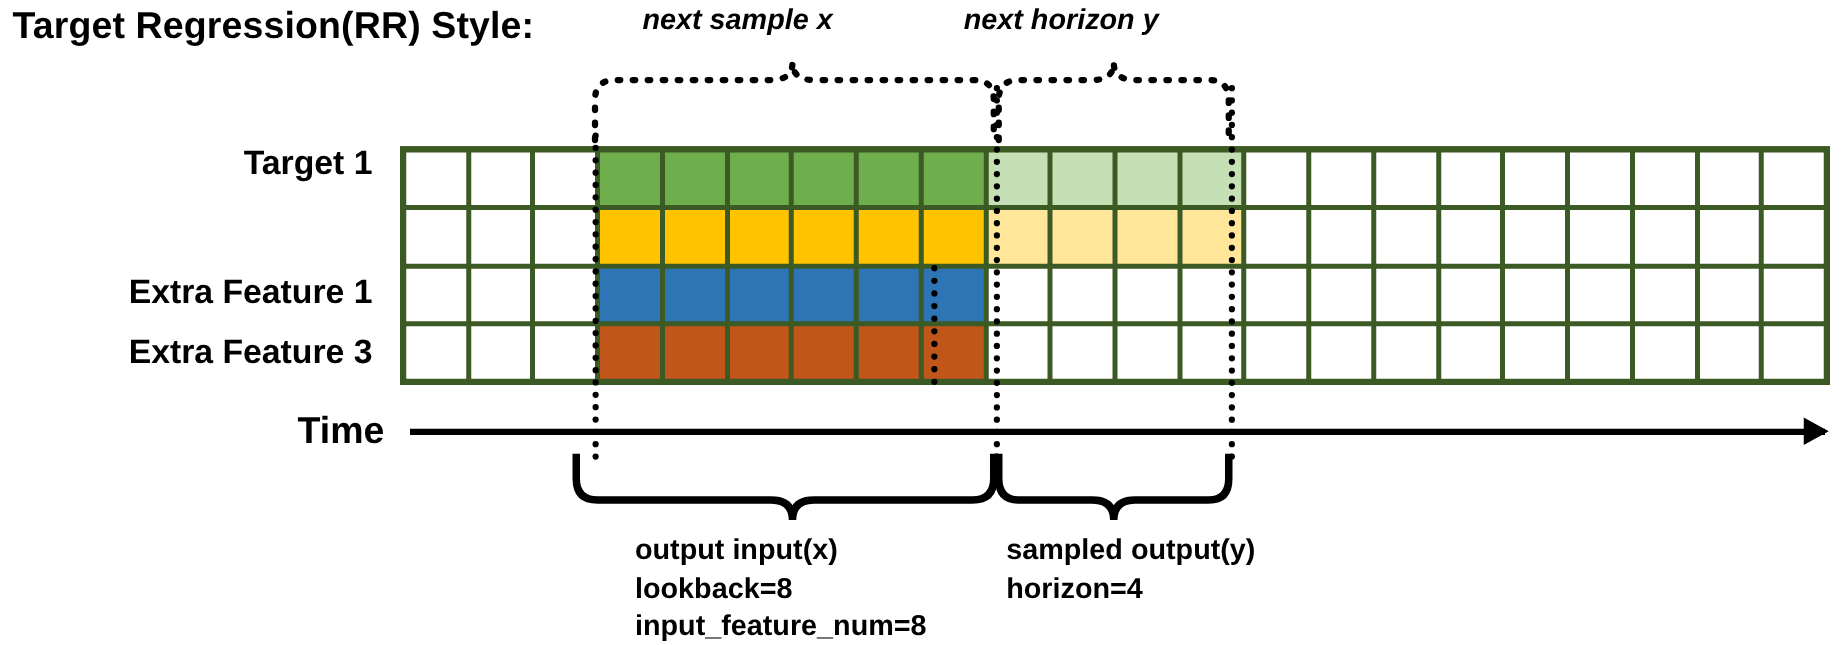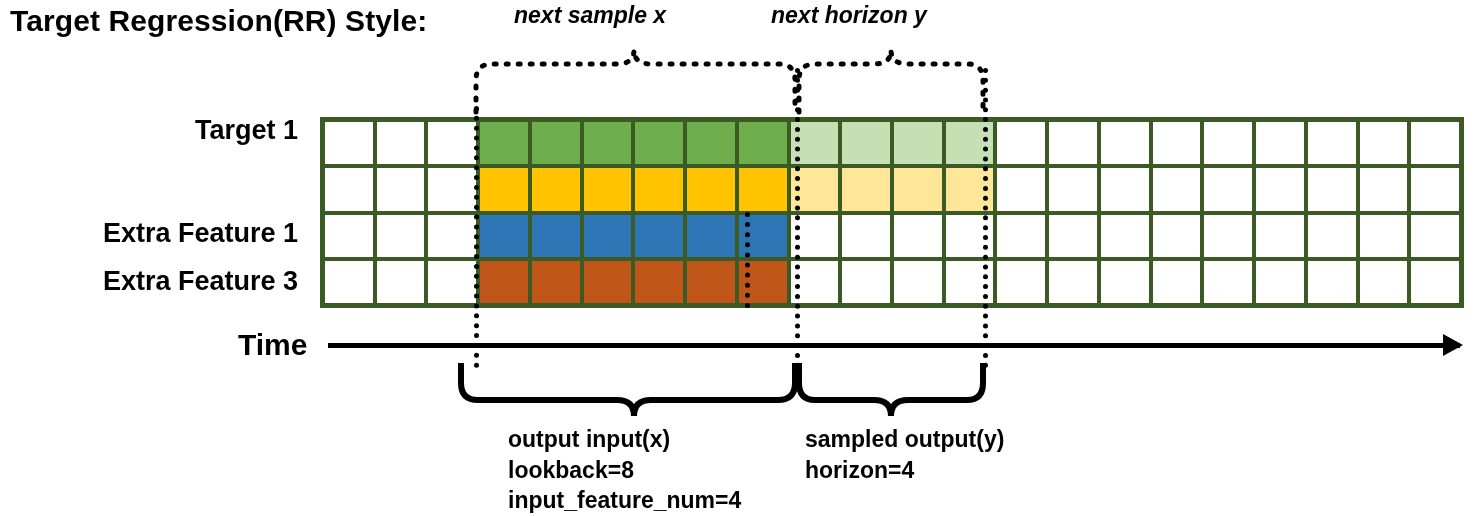--- a/index.html
+++ b/index.html
@@ -165,20 +165,20 @@
   <svg class="ovl">
     <g fill="none" stroke="#000" stroke-width="6" stroke-linecap="butt">
       <path d="M461,363 L461,383 Q461,400 478,400 L617,400 Q634,400 634,416 Q634,400 651,400 L778,400 Q795,400 795,383 L795,363"></path>
       <path d="M799,363 L799,383 Q799,400 815,400 L874,400 Q891,400 891,416 Q891,400 908,400 L967,400 Q983,400 983,383 L983,363"></path>
     </g>
   </svg>
 
   <div class="bot-cap" style="left:508px;top:424px;">
     <div>output input(x)</div>
     <div>lookback=8</div>
-    <div>input_feature_num=4</div>
+    <div>input_feature_num=8</div>
   </div>
   <div class="bot-cap" style="left:772px;top:424px;margin-left:33px;">
     <div>sampled output(y)</div>
     <div>horizon=4</div>
   </div>
 
 </div>
 
 </body></html>

